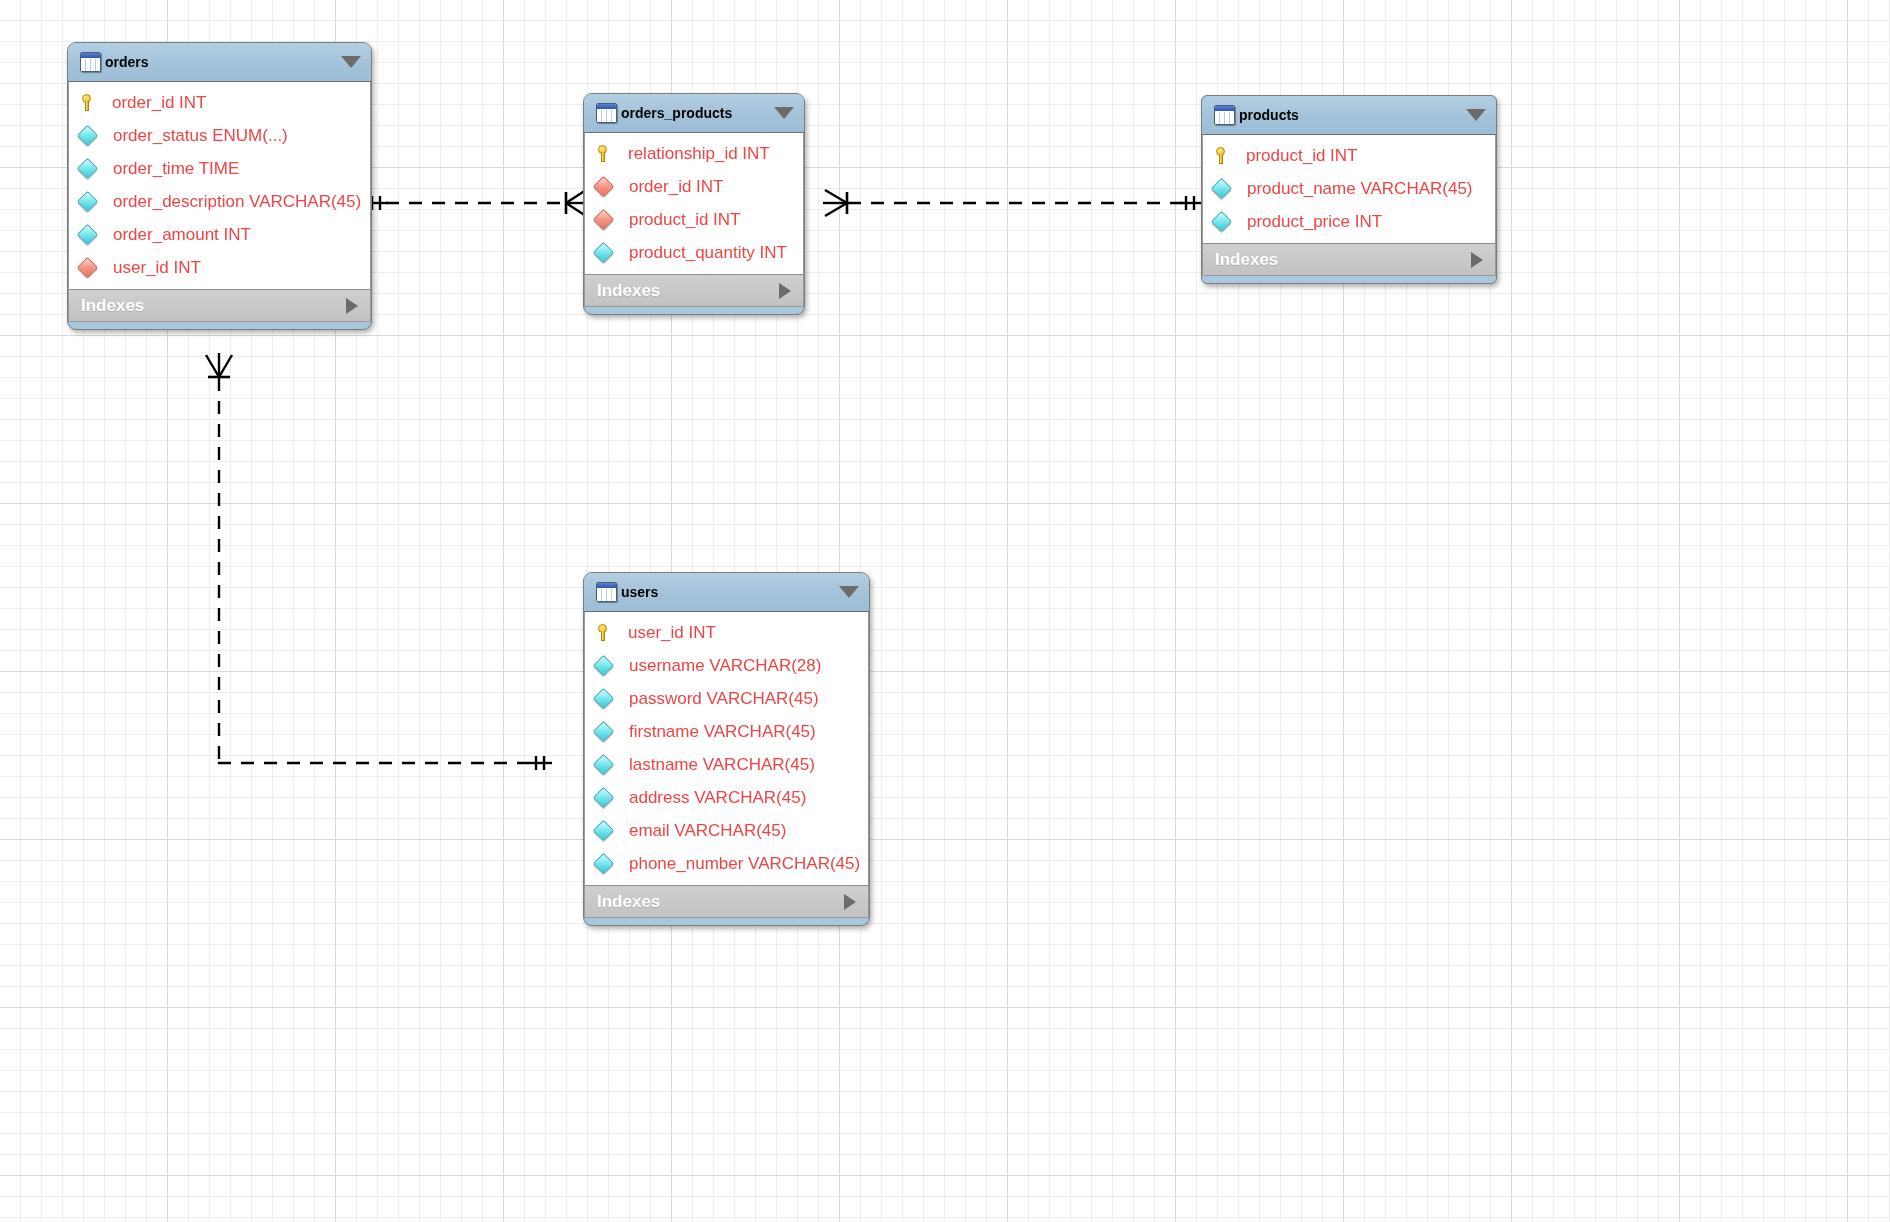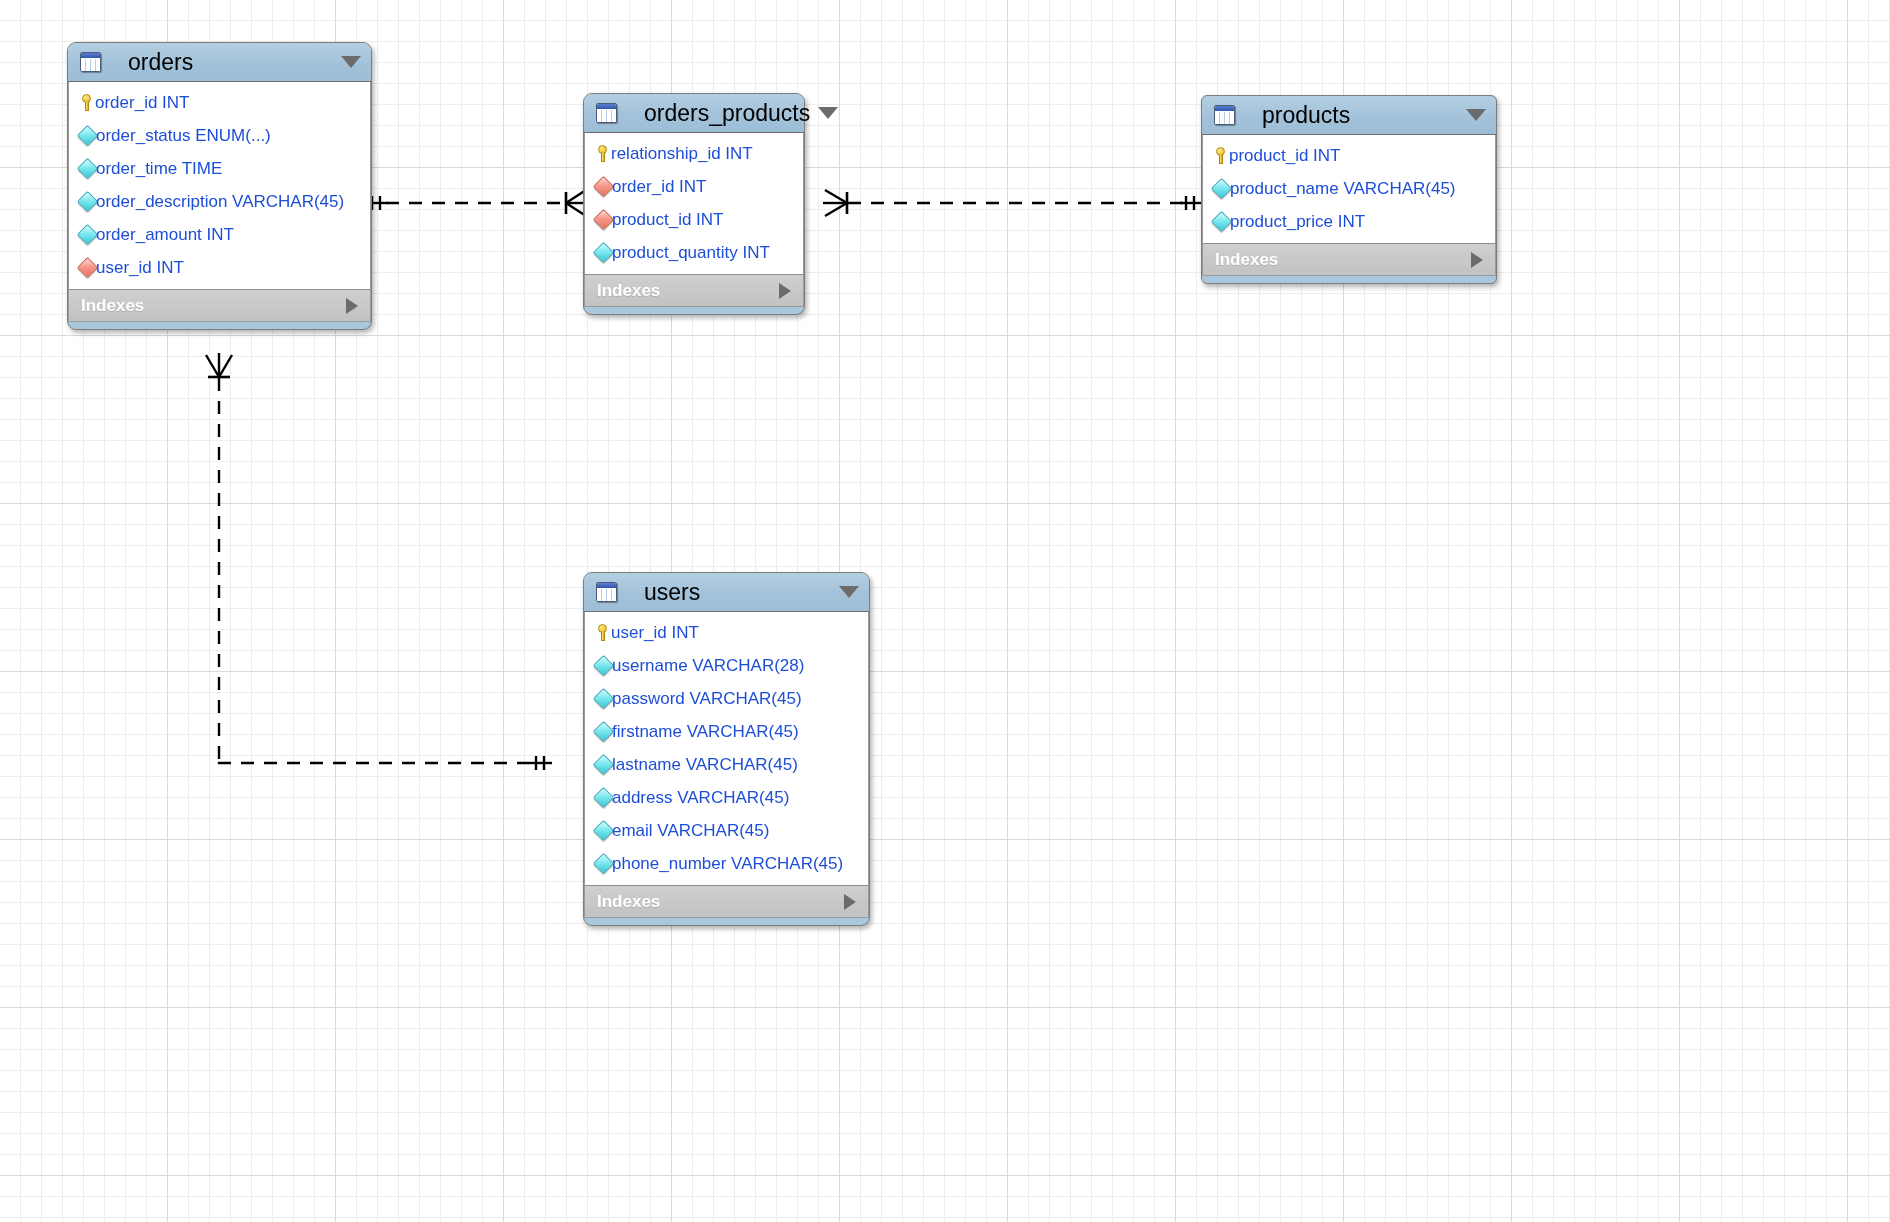--- a/index.html
+++ b/index.html
@@ -43,24 +43,24 @@
   .tbl-head {
     height: 38px;
     display: flex;
     align-items: center;
     padding: 0 10px 0 12px;
     border-radius: 8px 8px 0 0;
     background: linear-gradient(to bottom, #b3cee1 0%, #a3c2da 55%, #9dbed7 100%);
     border-bottom: 1px solid #6f6f6f;
   }
   .tbl-title {
-    font-size: 23px;
-    font-weight: normal;
+    font-size: 14px;
+    font-weight: bold;
     color: #000000;
-    margin-left: 27px;
+    margin-left: 4px;
     white-space: nowrap;
     flex: 1;
   }
   .caret {
     width: 0; height: 0;
     border-left: 10px solid transparent;
     border-right: 10px solid transparent;
     border-top: 12px solid #6b6b6b;
     margin-left: 8px;
     flex: none;
@@ -99,22 +99,22 @@
   }
   .col {
     display: flex;
     align-items: center;
     height: 33px;
     padding: 0 11px 0 11px;
     white-space: nowrap;
   }
   .col-label {
     font-size: 17px;
-    color: #1d4ed8;
-    margin-left: 1px;
+    color: #ef4444;
+    margin-left: 18px;
   }
 
   
   .ic-key {
     width: 14px; height: 17px;
     flex: none; position: relative;
   }
   .ic-key::before {
     content: "";
     position: absolute; left: 2px; top: 0;

